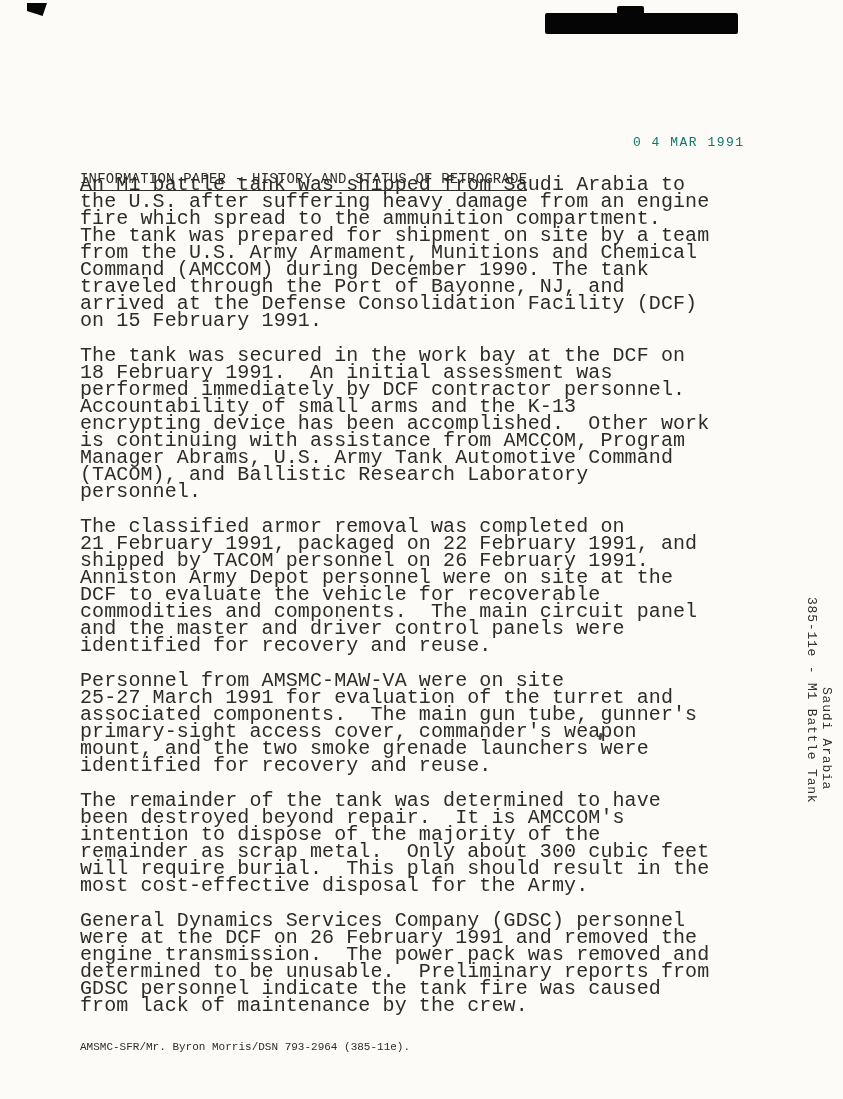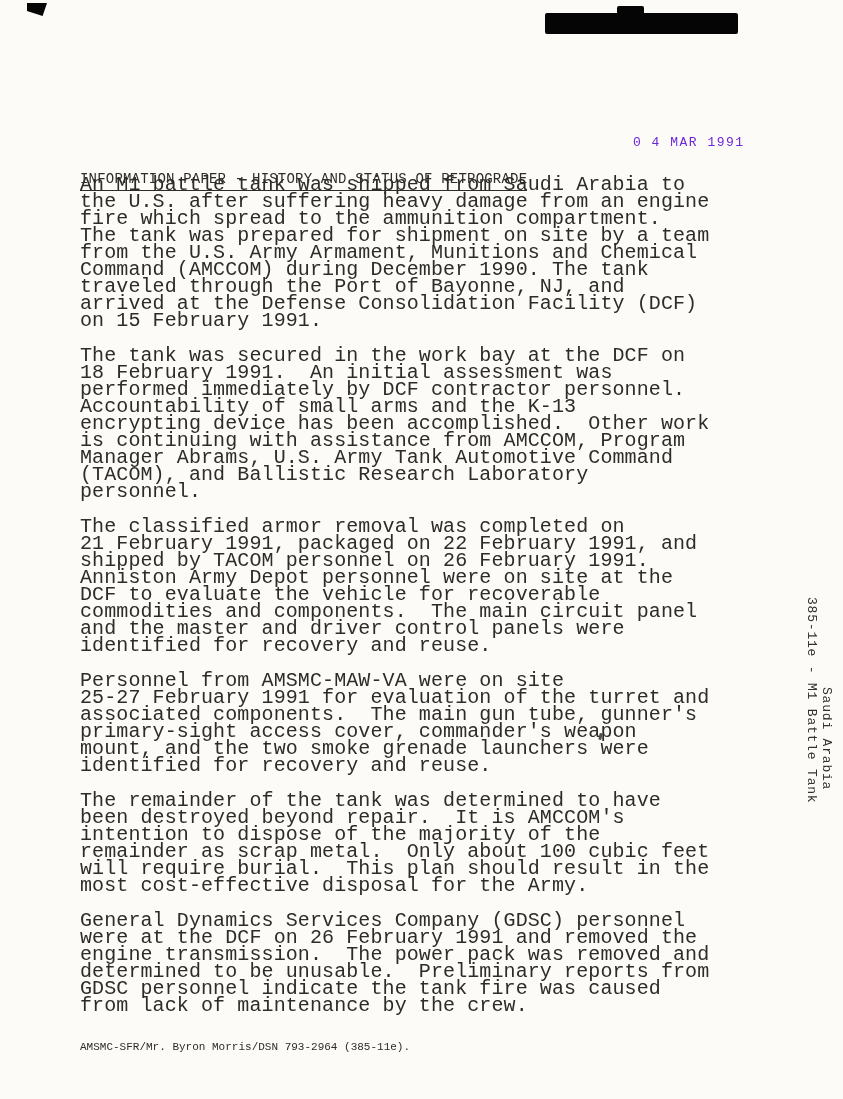--- a/index.html
+++ b/index.html
@@ -60,21 +60,21 @@
   .title-line {
     display: inline-block;
     border-bottom: 1.5px solid #2e2c29;
     padding-bottom: 1px;
   }
   .date-stamp {
     position: absolute;
     left: 633px; top: 135px;
     font-size: 13px;
     letter-spacing: 1.5px;
-    color: #6d28d9;
+    color: #0f766e;
     white-space: pre;
   }
 
   
   .doc-body {
     position: absolute;
     left: 80px; top: 176px;
     width: 480px;
     font-size: 20px;
   }
@@ -140,29 +140,29 @@
 personnel.</p>
     <p>The classified armor removal was completed on
 21 February 1991, packaged on 22 February 1991, and
 shipped by TACOM personnel on 26 February 1991.
 Anniston Army Depot personnel were on site at the
 DCF to evaluate the vehicle for recoverable
 commodities and components.  The main circuit panel
 and the master and driver control panels were
 identified for recovery and reuse.</p>
     <p>Personnel from AMSMC-MAW-VA were on site
-25-27 February 1991 for evaluation of the turret and
+25-27 March 1991 for evaluation of the turret and
 associated components.  The main gun tube, gunner's
 primary-sight access cover, commander's weapon
 mount, and the two smoke grenade launchers were
 identified for recovery and reuse.</p>
     <p>The remainder of the tank was determined to have
 been destroyed beyond repair.  It is AMCCOM's
 intention to dispose of the majority of the
-remainder as scrap metal.  Only about 100 cubic feet
+remainder as scrap metal.  Only about 300 cubic feet
 will require burial.  This plan should result in the
 most cost-effective disposal for the Army.</p>
     <p>General Dynamics Services Company (GDSC) personnel
 were at the DCF on 26 February 1991 and removed the
 engine transmission.  The power pack was removed and
 determined to be unusable.  Preliminary reports from
 GDSC personnel indicate the tank fire was caused
 from lack of maintenance by the crew.</p>
   </div>
 

